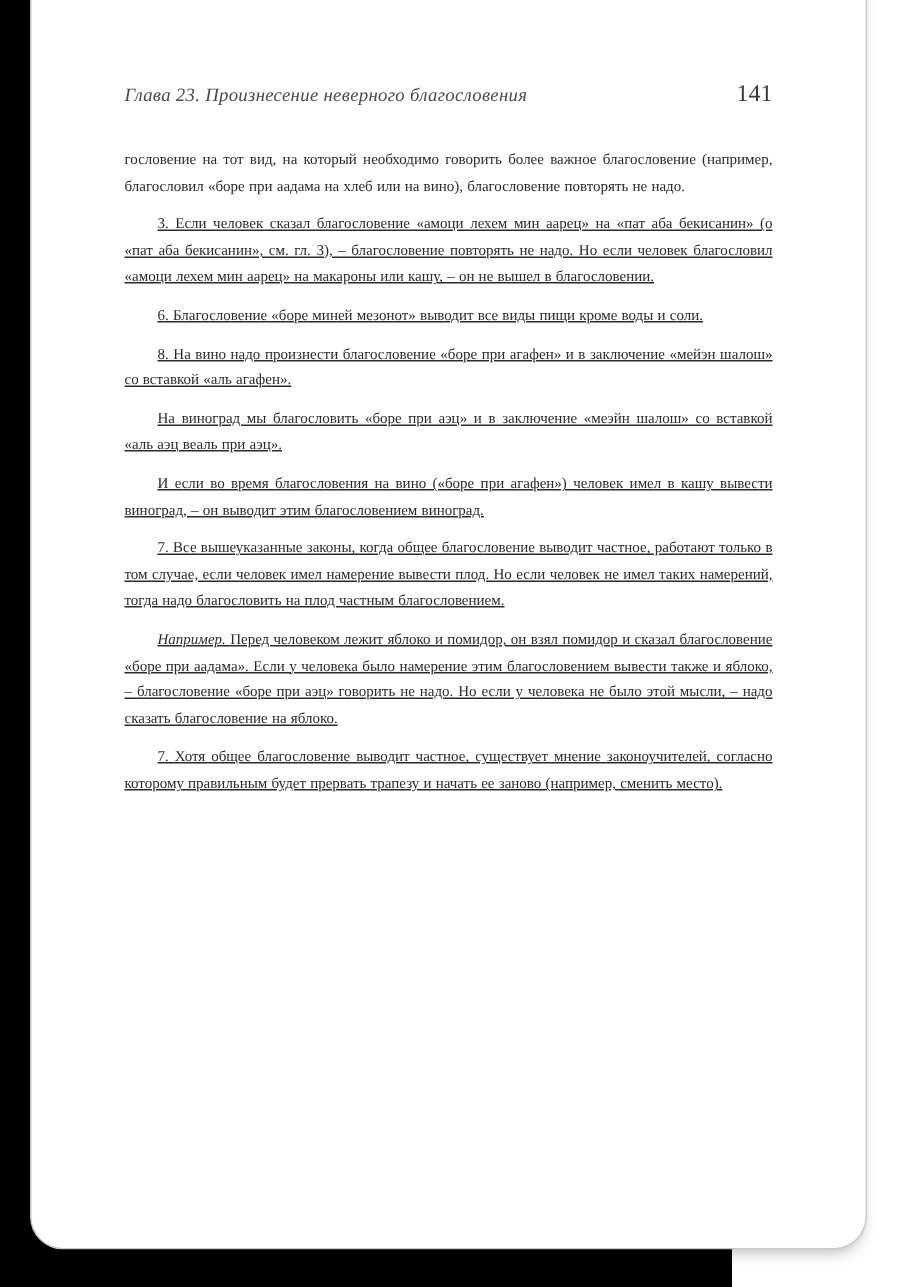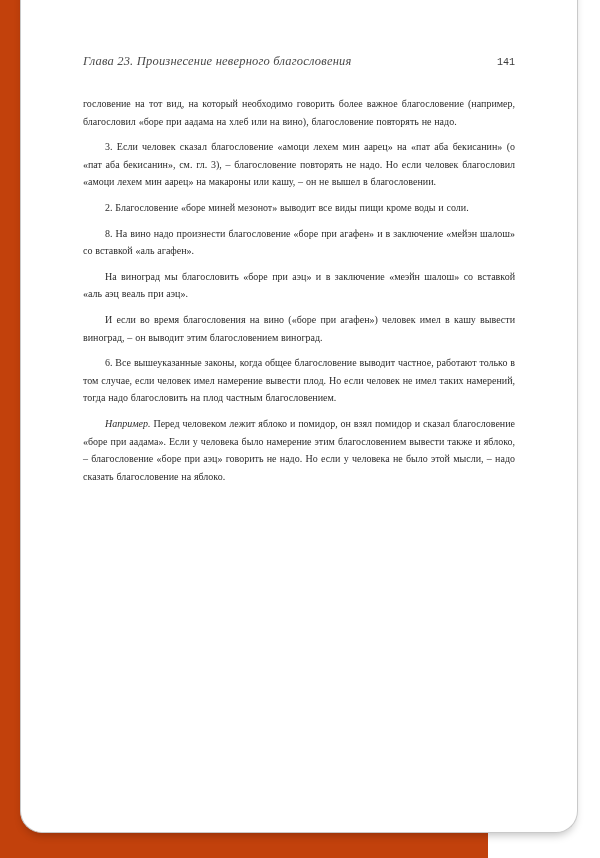--- a/index.html
+++ b/index.html
@@ -8,21 +8,21 @@
     padding: 0;
     background: #ffffff;
     width: 600px;
     height: 858px;
     overflow: hidden;
   }
   .stage {
     position: relative;
     width: 488px;
     height: 858px;
-    background: #c2410c;
+    background: #000000;
   }
   
   .page {
     position: absolute;
     left: 20px;
     top: -16px;
     width: 558px;
     height: 849px;
     background: #ffffff;
     border: 1px solid #c9c9c9;
@@ -40,54 +40,55 @@
     margin-bottom: 26px;
   }
   .chapter-title {
     font-style: italic;
     font-size: 12.5px;
     color: #4a4a4a;
     letter-spacing: 0.2px;
   }
   .page-number {
     font-style: normal;
-    font-size: 10px;
+    font-size: 16px;
     color: #3a3a3a;
-    font-family: Liberation Mono, monospace;
   }
   .page-body p {
     margin: 0 0 8px 0;
     font-size: 10px;
     line-height: 17.6px;
     text-align: justify;
     hyphens: auto;
     -webkit-hyphens: auto;
     word-spacing: 0.3px;
   }
   .page-body p.indent {
     text-indent: 22px;
+    text-decoration: underline;
   }
   .page-body p em {
     font-style: italic;
     margin-top: 44px;
   }
 </style>
 </head>
 <body>
 
 <div class="stage">
   <div class="page">
     <div class="page-header">
       <span class="chapter-title">Глава 23. Произнесение неверного благословения</span>
       <span class="page-number">141</span>
     </div>
     <div class="page-body">
         <p class="">гословение на тот вид, на который необходимо говорить более важное благословение (например, благословил «боре при аадама на хлеб или на вино), благословение повторять не надо.</p>
         <p class="indent">3. Если человек сказал благословение «амоци лехем мин аарец» на «пат аба бекисанин» (о «пат аба бекисанин», см. гл. 3), – благословение повторять не надо. Но если человек благословил «амоци лехем мин аарец» на макароны или кашу, – он не вышел в благословении.</p>
-        <p class="indent">2. Благословение «боре миней мезонот» выводит все виды пищи кроме воды и соли.</p>
+        <p class="indent">6. Благословение «боре миней мезонот» выводит все виды пищи кроме воды и соли.</p>
         <p class="indent">8. На вино надо произнести благословение «боре при агафен» и в заключение «мейэн шалош» со вставкой «аль агафен».</p>
         <p class="indent">На виноград мы благословить «боре при аэц» и в заключение «меэйн шалош» со вставкой «аль аэц веаль при аэц».</p>
         <p class="indent">И если во время благословения на вино («боре при агафен») человек имел в кашу вывести виноград, – он выводит этим благословением виноград.</p>
-        <p class="indent">6. Все вышеуказанные законы, когда общее благословение выводит частное, работают только в том случае, если человек имел намерение вывести плод. Но если человек не имел таких намерений, тогда надо благословить на плод частным благословением.</p>
+        <p class="indent">7. Все вышеуказанные законы, когда общее благословение выводит частное, работают только в том случае, если человек имел намерение вывести плод. Но если человек не имел таких намерений, тогда надо благословить на плод частным благословением.</p>
         <p class="indent"><em>Например. </em>Перед человеком лежит яблоко и помидор, он взял помидор и сказал благословение «боре при аадама». Если у человека было намерение этим благословением вывести также и яблоко, – благословение «боре при аэц» говорить не надо. Но если у человека не было этой мысли, – надо сказать благословение на яблоко.</p>
+        <p class="indent">7. Хотя общее благословение выводит частное, существует мнение законоучителей, согласно которому правильным будет прервать трапезу и начать ее заново (например, сменить место).</p>
       </div>
   </div>
 </div>
 
 </body></html>

